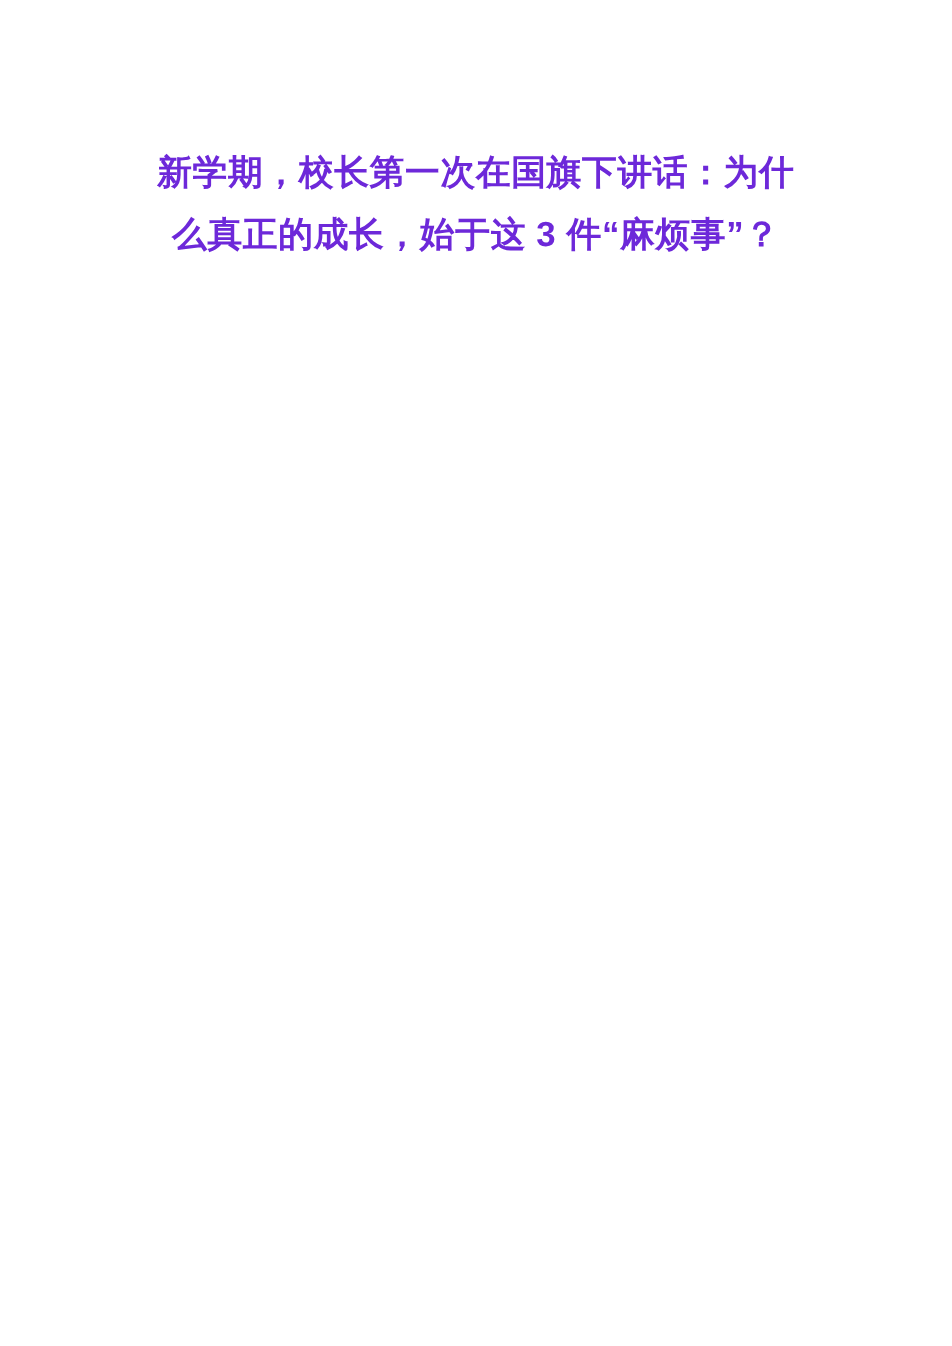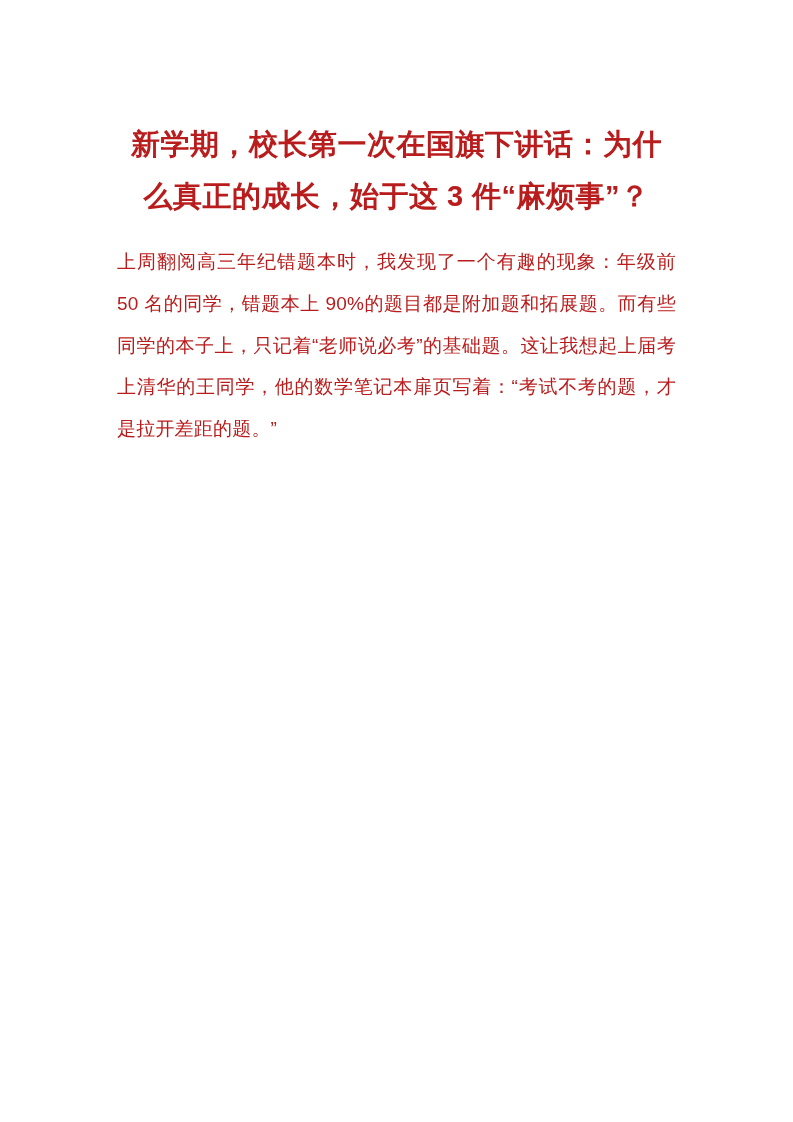--- a/index.html
+++ b/index.html
@@ -6,21 +6,21 @@
     margin: 0;
     padding: 0;
     background: #ffffff;
   }
   .page {
     position: relative;
     width: 793px;
     height: 1122px;
     margin: 0 auto;
     background: #ffffff;
-    color: #b91c1c;
+    color: #6d28d9;
     box-sizing: border-box;
     padding: 118px 117px 18px 117px;
     font-family: "Liberation Sans", "DejaVu Sans", sans-serif;
     overflow: hidden;
   }
   .doc-title {
     margin: 0 0 19px 0;
     font-size: 29px;
     line-height: 52px;
     font-weight: bold;
@@ -38,16 +38,15 @@
   }
 </style>
 </head>
 <body>
 
 <div class="page">
   <h1 class="doc-title">新学期，校长第一次在国旗下讲话：为什么真正的成长，始于这 3 件“麻烦事”？</h1>
 
 
 
-  <p class="doc-paragraph">上周翻阅高三年纪错题本时，我发现了一个有趣的现象：年级前 50 名的同学，错题本上 90%的题目都是附加题和拓展题。而有些同学的本子上，只记着“老师说必考”的基础题。这让我想起上届考上清华的王同学，他的数学笔记本扉页写着：“考试不考的题，才是拉开差距的题。”</p>
 
 
 </div>
 
 </body></html>

